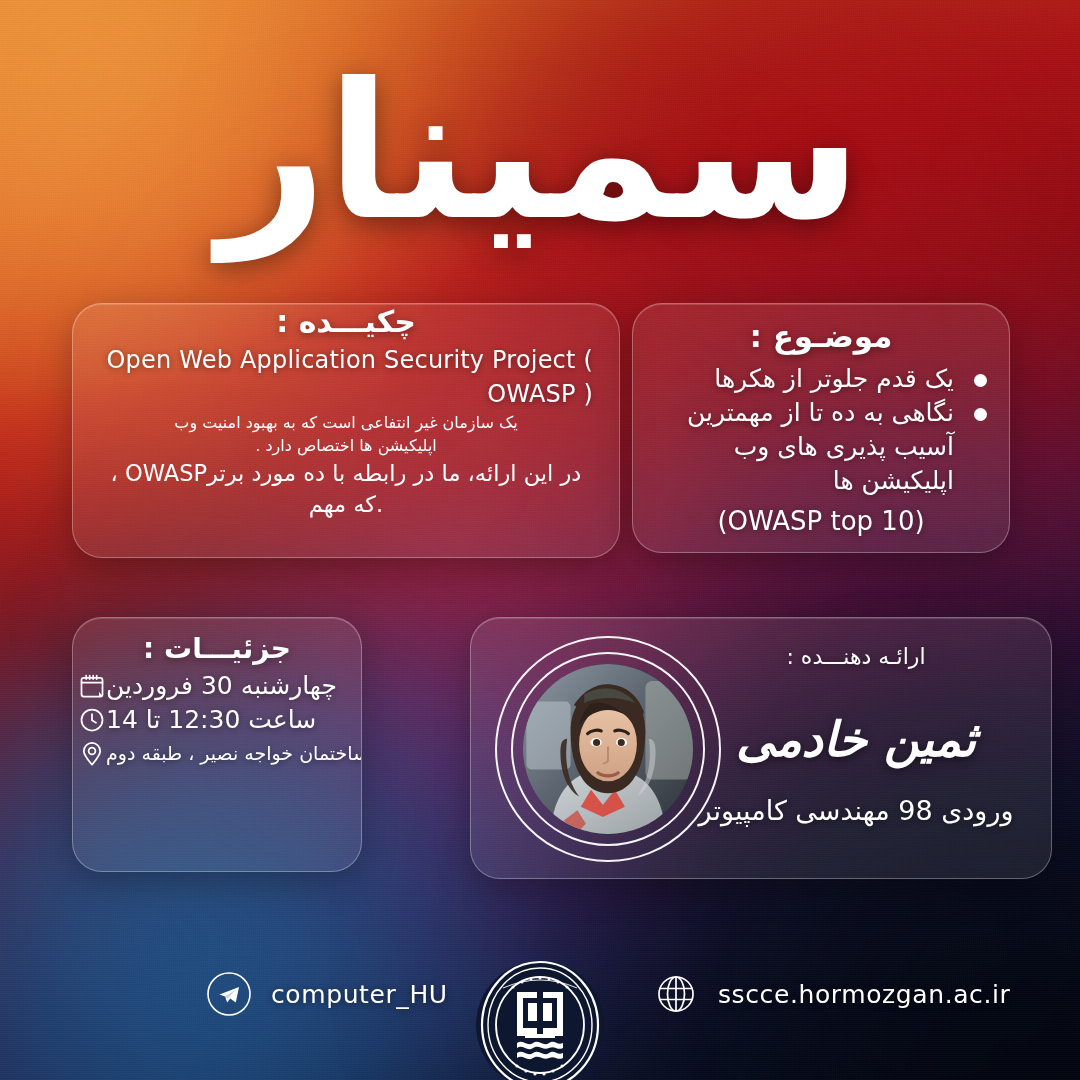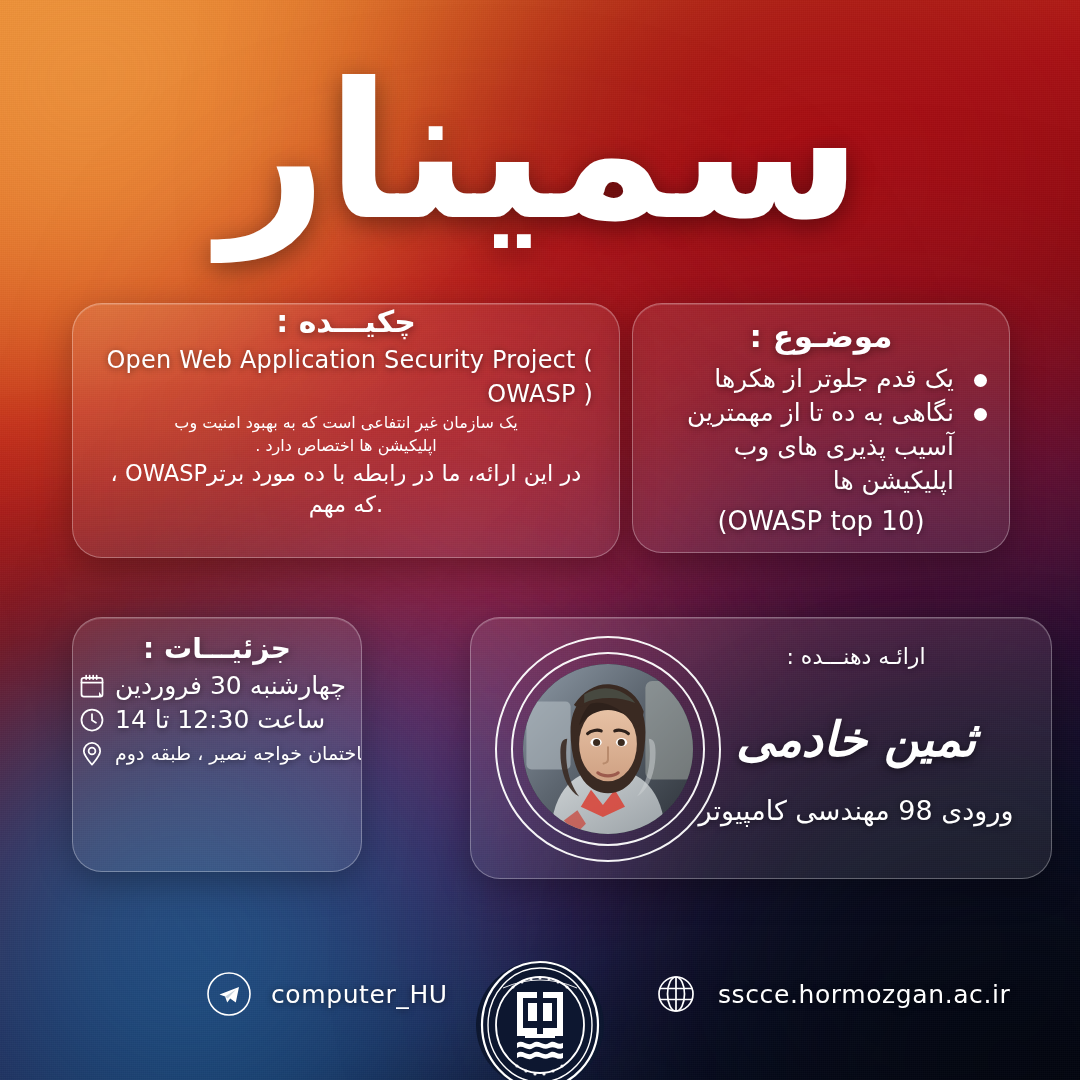--- a/index.html
+++ b/index.html
@@ -109,21 +109,21 @@
   .dot {
     flex:0 0 auto; width:13px; height:13px; border-radius:50%;
     background:#fff; margin-top:12px;
   }
   .bullet-txt { font-size:25px; line-height:1.36; text-shadow:0 1px 6px rgba(0,0,0,.45); }
   .topic-foot { text-align:center; direction:ltr; font-size:26px; margin-top:8px; text-shadow:0 1px 6px rgba(0,0,0,.45); }
 
   
   #details-card { left:72px; top:617px; width:290px; height:255px; padding:14px 5px 10px; }
   #details-card .card-h { font-size:28px; margin-bottom:6px; }
-  .det-row { display:flex; align-items:center; justify-content:flex-end; gap:9px; margin-top:5px;text-align:center; }
+  .det-row { display:flex; align-items:center; justify-content:flex-end; margin-top:5px;text-align:center; }
   .det-txt { font-size:25px; text-shadow:0 1px 6px rgba(0,0,0,.45); white-space:nowrap; }
   .det-txt.small { font-size:19px; }
   .det-foot { text-align:center; font-size:31px; margin-top:7px; text-shadow:0 1px 6px rgba(0,0,0,.45); }
   .ico { flex:0 0 auto; width:28px; height:28px; }
   .ico svg { display:block; width:28px; height:28px; }
 
   
   #presenter-card { left:428px; top:617px; width:582px; height:262px; padding:0;margin-left:42px; }
   .pres-inner { position:absolute; inset:0; }
   .pres-text { position:absolute; right:30px; top:26px; width:330px; text-align:center; }

